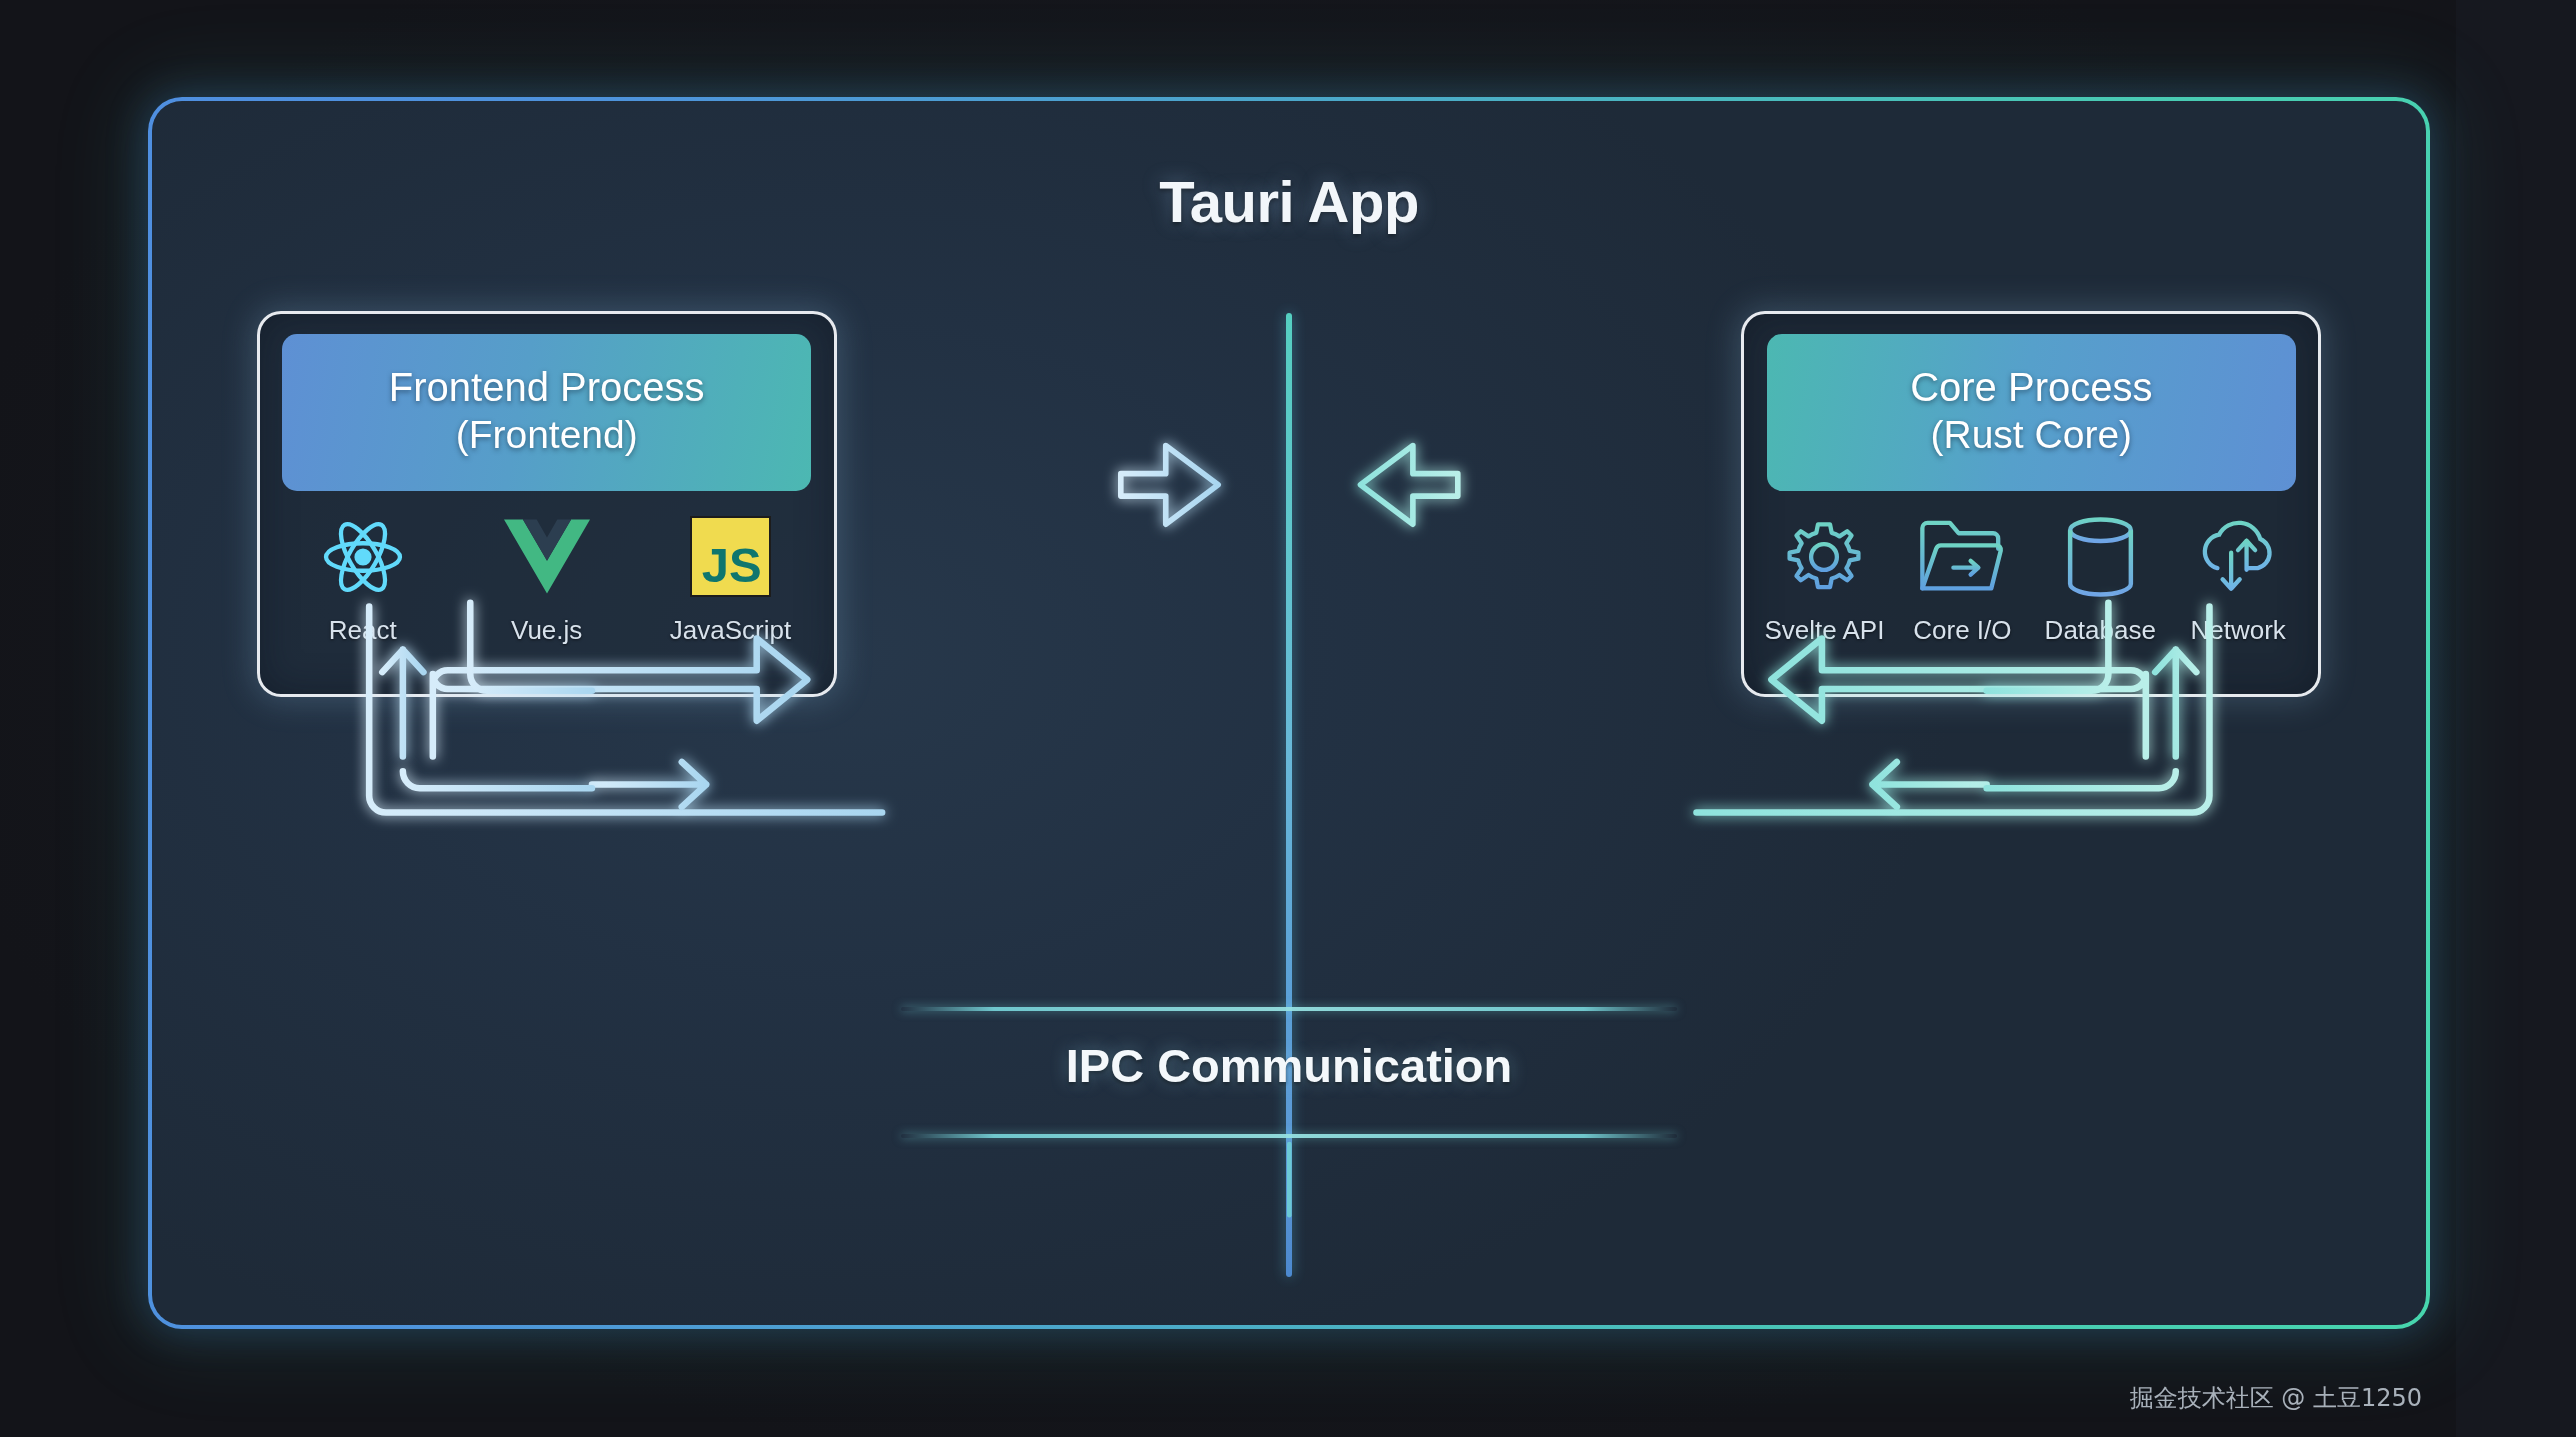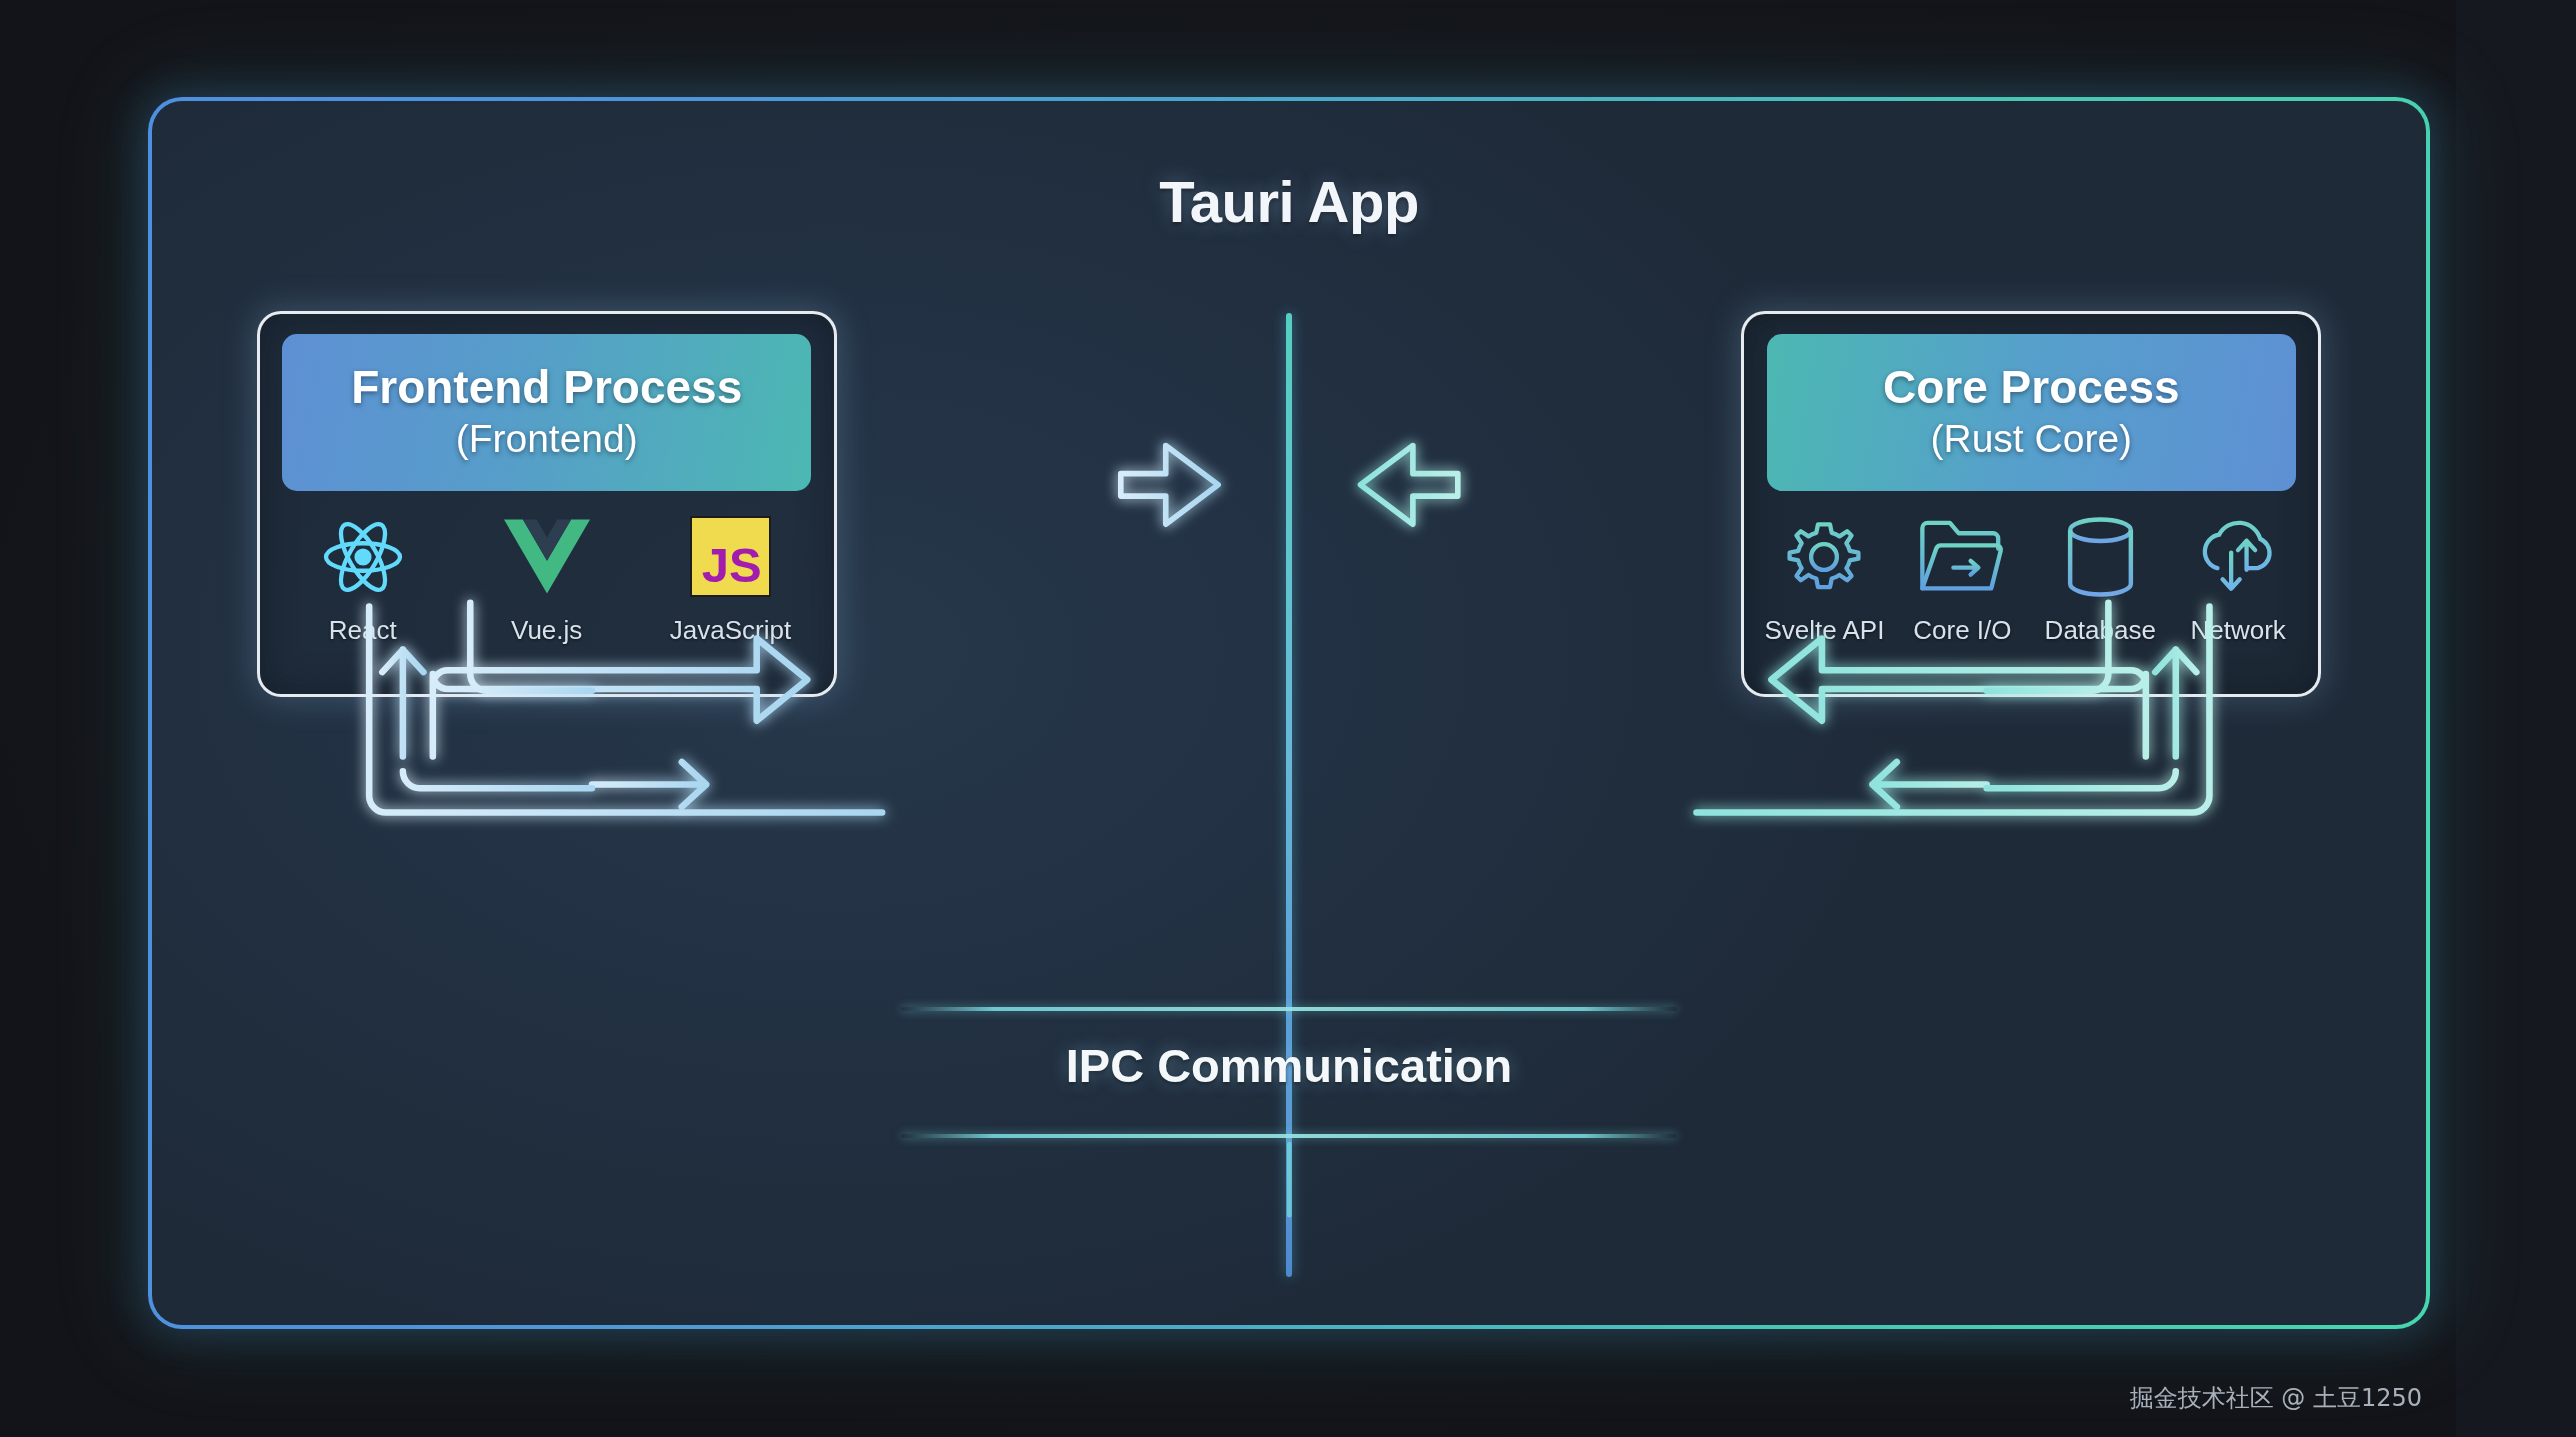--- a/index.html
+++ b/index.html
@@ -97,21 +97,21 @@
     flex-direction: column;
     align-items: center;
     justify-content: center;
     gap: 1.9px;
     color: #ffffff;
     text-shadow: 0 1.9px 5.6px rgba(20,40,60,0.55);
   }
   #frontend-header { background: linear-gradient(100deg, #5e90d4 0%, #569ec9 45%, #4cb8b2 100%); }
   #core-header     { background: linear-gradient(100deg, #4cb8b2 0%, #56a0cb 48%, #5e90d4 100%); }
 
-  .panel-header .line1 { font-size: 46px; font-weight: bold; line-height: 1.1; }
+  .panel-header .line1 { font-size: 40px; font-weight: normal; line-height: 1.1; }
   .panel-header .line2 { font-size: 39px; font-weight: normal; line-height: 1.25; }
 
   .tech-row {
     position: absolute;
     left: 11.2px; right: 11.2px;
     top: 198px;
     height: 170px;
     display: flex;
     align-items: flex-start;
     justify-content: space-around;
@@ -131,21 +131,21 @@
     white-space: nowrap;
   }
 
   
   .js-tile {
     width: 81px; height: 81px;
     background: #f0db4f;
     border: 2.8px solid #1c1c1c;
     display: flex; align-items: flex-end; justify-content: flex-end;
     padding: 1.9px 7.5px 1.9px 0;
-    font-size: 49px; font-weight: bold; color: #a21caf;
+    font-size: 49px; font-weight: bold; color: #0f766e;
     font-family: "Liberation Sans", sans-serif;
   }
 
   
   .ipc-rail {
     position: absolute;
     height: 4.7px;
     border-radius: 2.8px;
     background: linear-gradient(90deg, rgba(110,210,215,0.0) 0%, rgba(120,215,220,0.9) 12%, rgba(150,225,225,0.95) 50%, rgba(120,215,220,0.9) 88%, rgba(110,210,215,0.0) 100%);
     box-shadow: 0 0 9.4px rgba(120,215,220,0.5);

